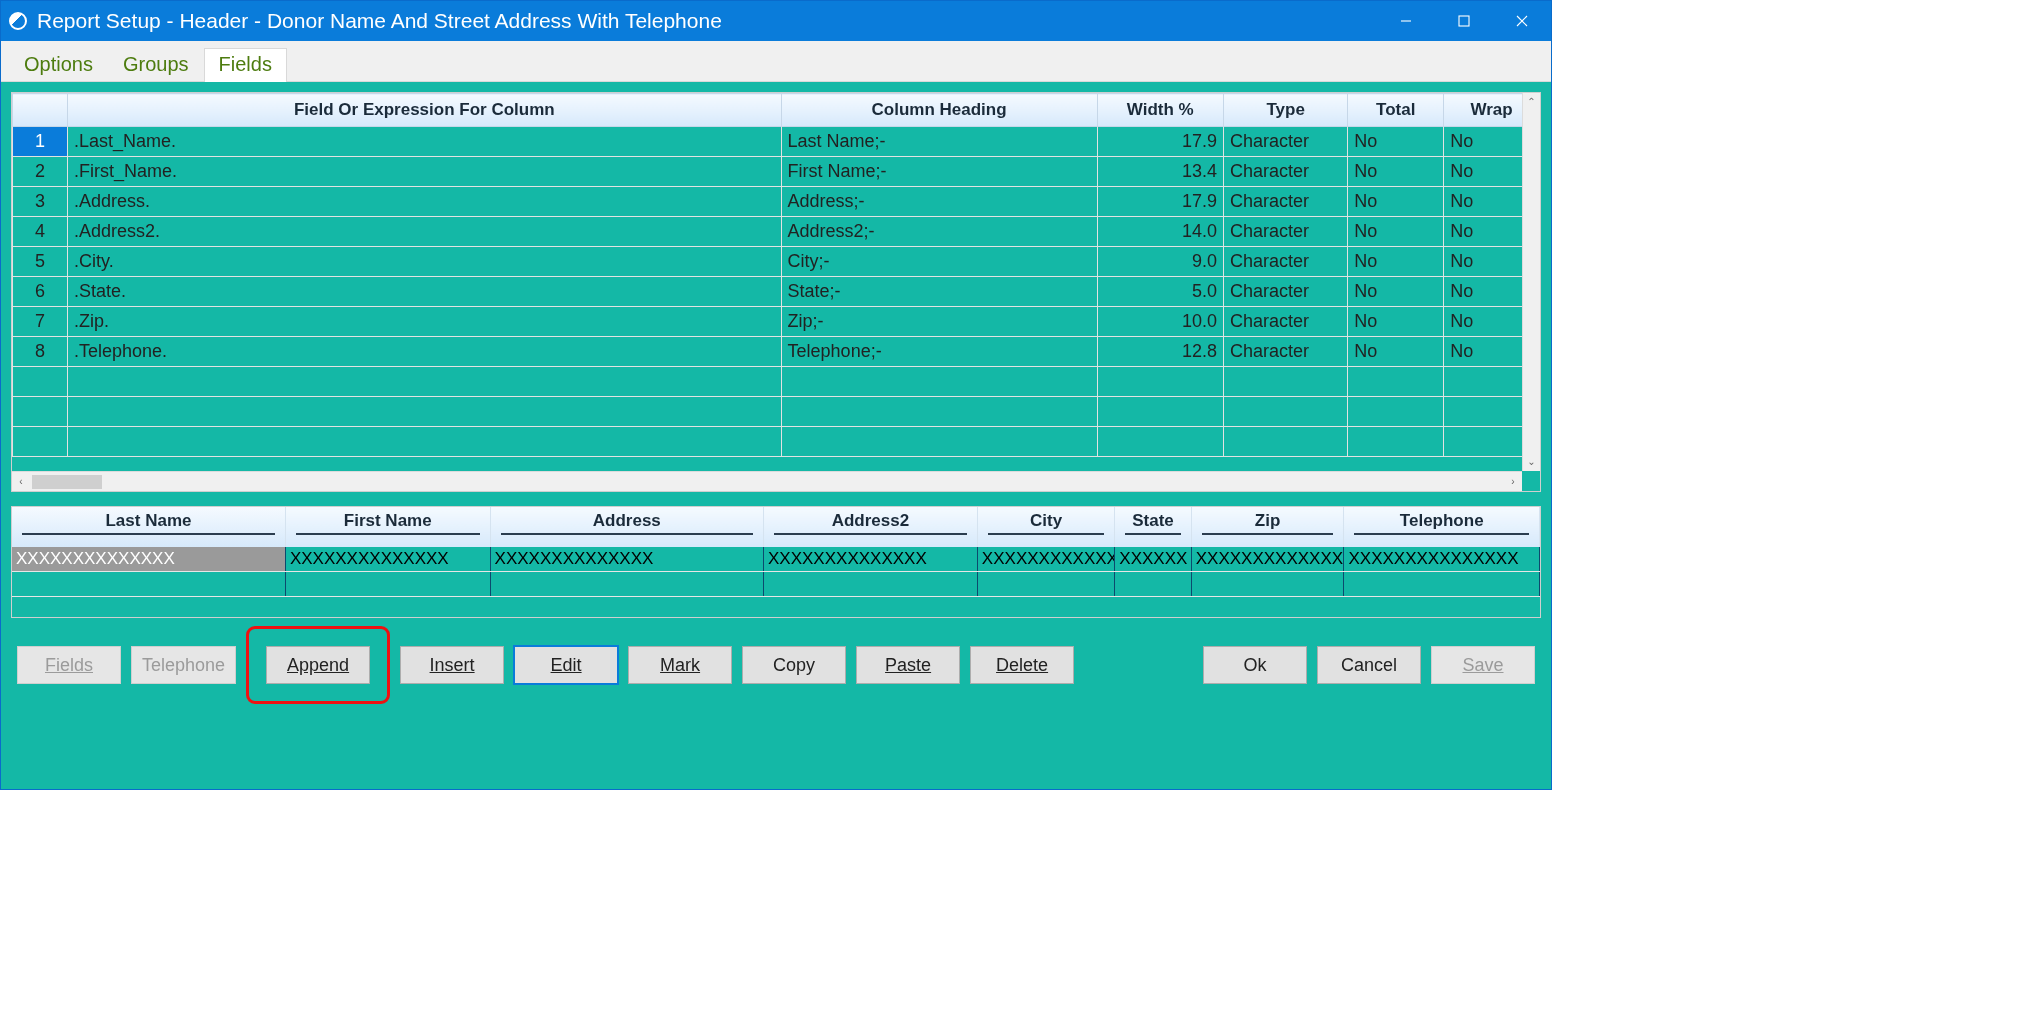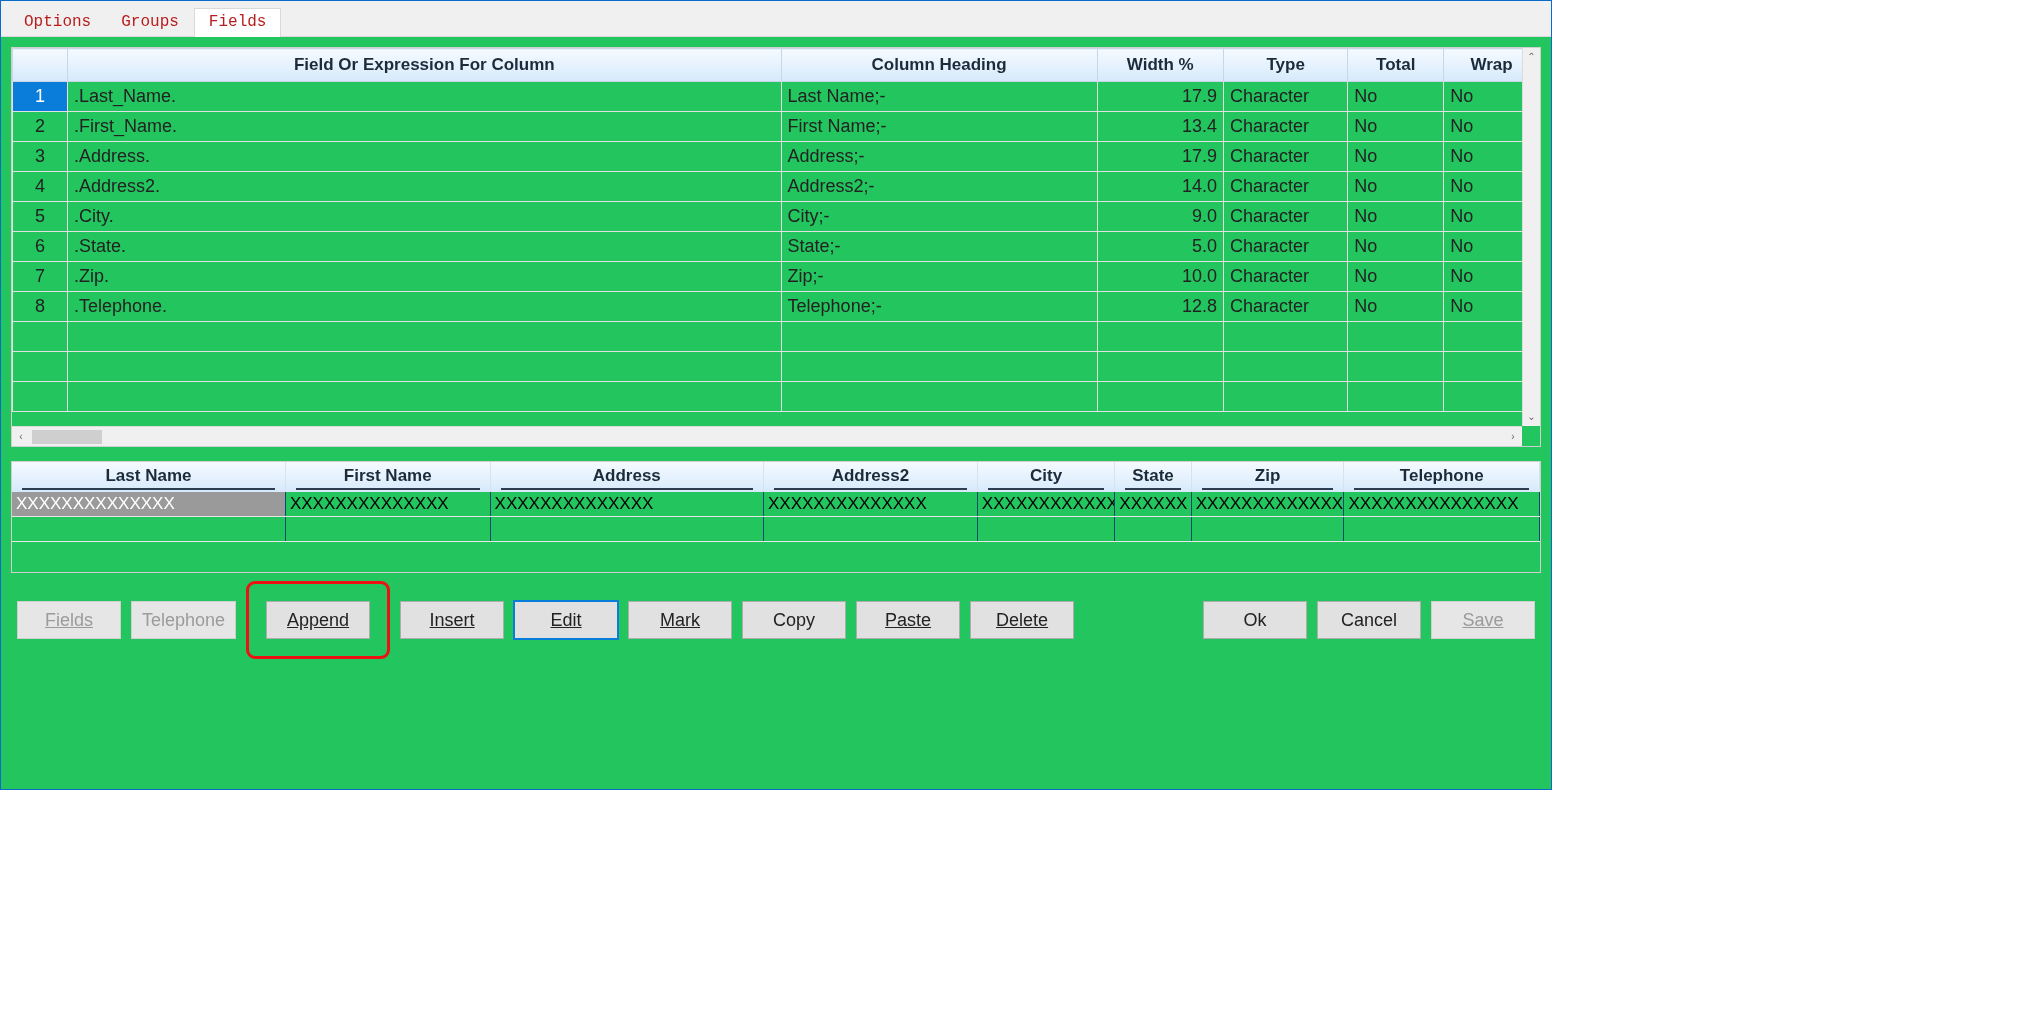--- a/index.html
+++ b/index.html
@@ -51,39 +51,38 @@
 .titlebar .win-btn svg { stroke: #fff; stroke-width: 1.1; fill: none; }
 
 .tabs-row {
   display: flex;
   padding: 6px 8px 0 8px;
   background: #f0f0f0;
   border-bottom: 1px solid #d9d9d9;
 }
 .tab {
   padding: 4px 14px 6px 14px;
-  color: #b91c1c;
-  font-size: 16px;
+  color: #4d7c0f;
+  font-size: 20px;
   border: 1px solid transparent;
   border-bottom: none;
   position: relative;
   top: 1px;
-  font-family: Liberation Mono, monospace;
 }
 .tab.active {
   background: #fff;
   border-color: #d9d9d9;
 }
 
 .body-area {
   flex: 1;
   padding: 10px 10px 0 10px;
   display: flex;
   flex-direction: column;
-  background: #22c55e;
+  background: #14b8a6;
 }
 
 .grid-wrap {
   border: 1px solid #cfcfcf;
   position: relative;
   height: 400px;
 }
 .grid-scroll {
   overflow: hidden;
   height: 380px;
@@ -138,21 +137,21 @@
 }
 table.preview {
   border-collapse: collapse;
   width: 100%;
   table-layout: fixed;
   font-size: 17px;
 }
 table.preview th {
   background: linear-gradient(#f5faff, #d6e9fb);
   border-right: 1px solid #d5e3f0;
-  padding: 4px 4px 2px 4px;
+  padding: 4px 4px 12px 4px;
   font-family: Verdana, sans-serif;
   font-weight: 700;
   color: #1b2b3a;
   font-size: 17px;
 }
 table.preview th .ul { border-bottom: 2px solid #2b3d4f; display: block; margin: 2px 6px 0 6px; height: 0;}
 table.preview td {
   border-right: 1px solid #0c4a6e;
   border-bottom: 1px solid #e6e6e6;
   padding: 2px 4px;
@@ -194,20 +193,42 @@
   padding: 17px;
   display: inline-flex;
 }
 .spacer { flex: 1; }
 </style>
 </head>
 <body>
 
 <div class="window">
 
+  <div class="titlebar">
+    <div class="app-icon"></div>
+    <div class="title-text">Report Setup - Header - Donor Name And Street Address With Telephone</div>
+    <div class="win-controls">
+      <div class="win-btn">
+        <svg width="12" height="12">
+            <line x1="1" y1="6" x2="11" y2="6"></line>
+          </svg>
+      </div>
+      <div class="win-btn">
+        <svg width="12" height="12">
+            <rect x="1" y="1" width="10" height="10"></rect>
+          </svg>
+      </div>
+      <div class="win-btn">
+        <svg width="12" height="12">
+            <line x1="1" y1="1" x2="11" y2="11"></line>
+            <line x1="11" y1="1" x2="1" y2="11"></line>
+          </svg>
+      </div>
+    </div>
+  </div>
 
   <div class="tabs-row">
     <div class="tab">Options</div>
     <div class="tab">Groups</div>
     <div class="tab active">Fields</div>
   </div>
 
   <div class="body-area">
 
     <div class="grid-wrap">

